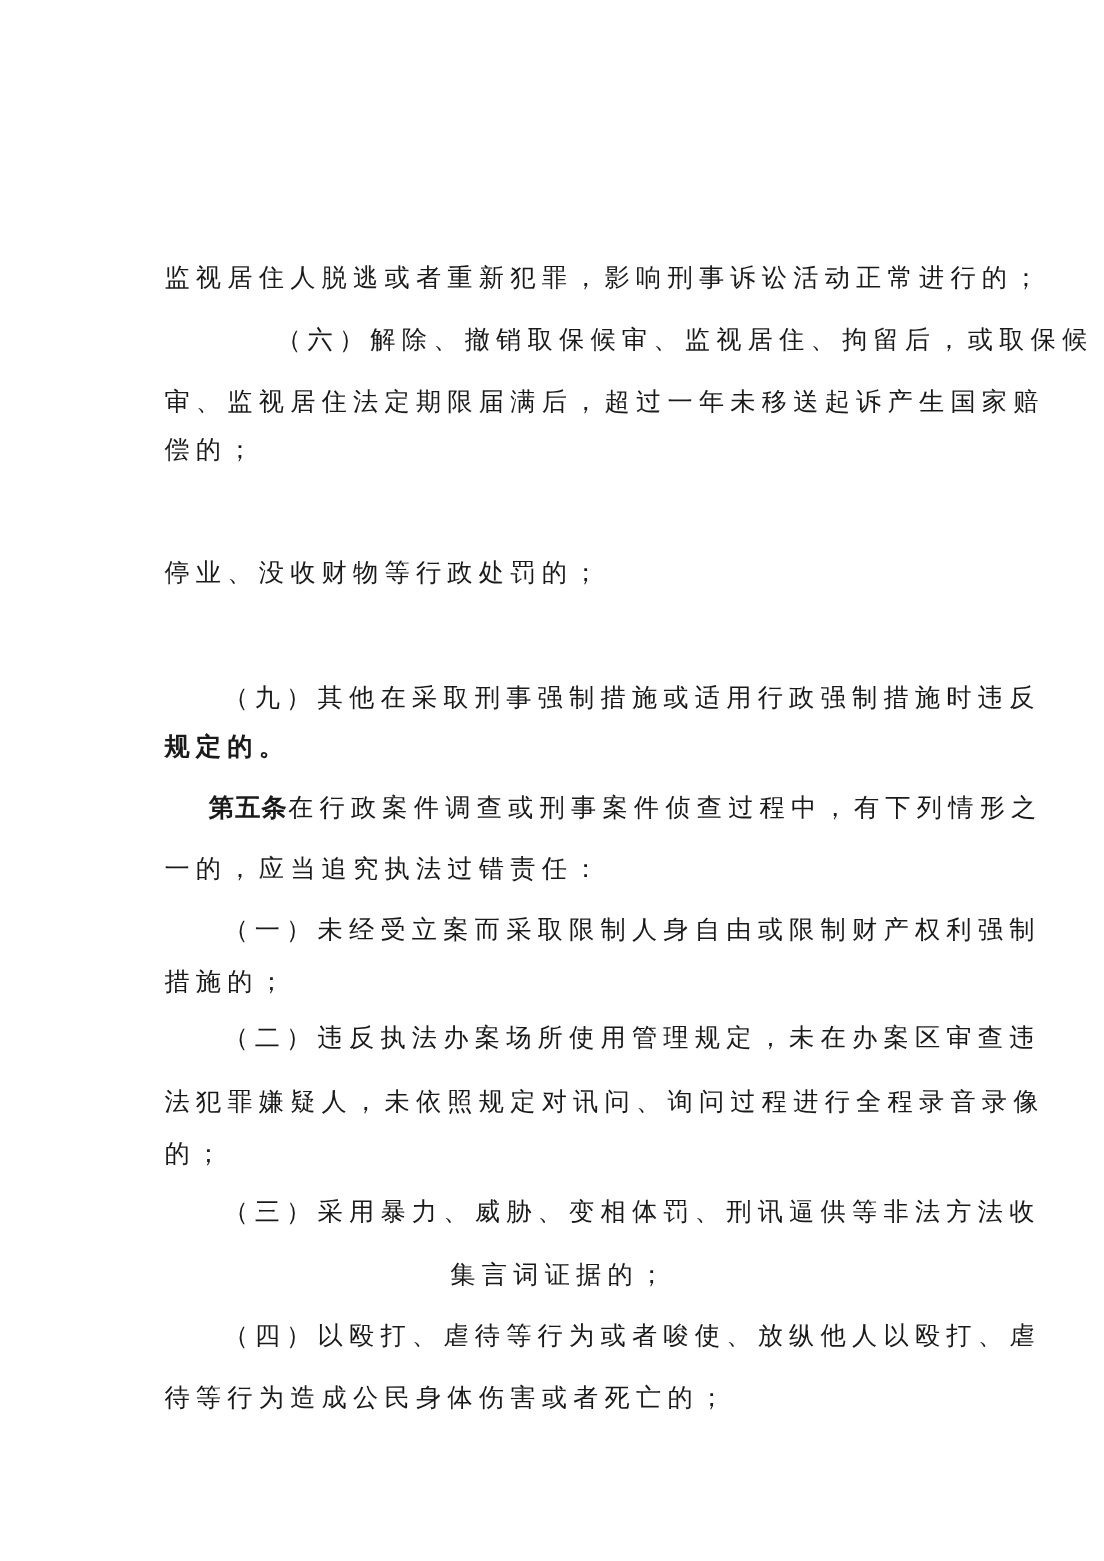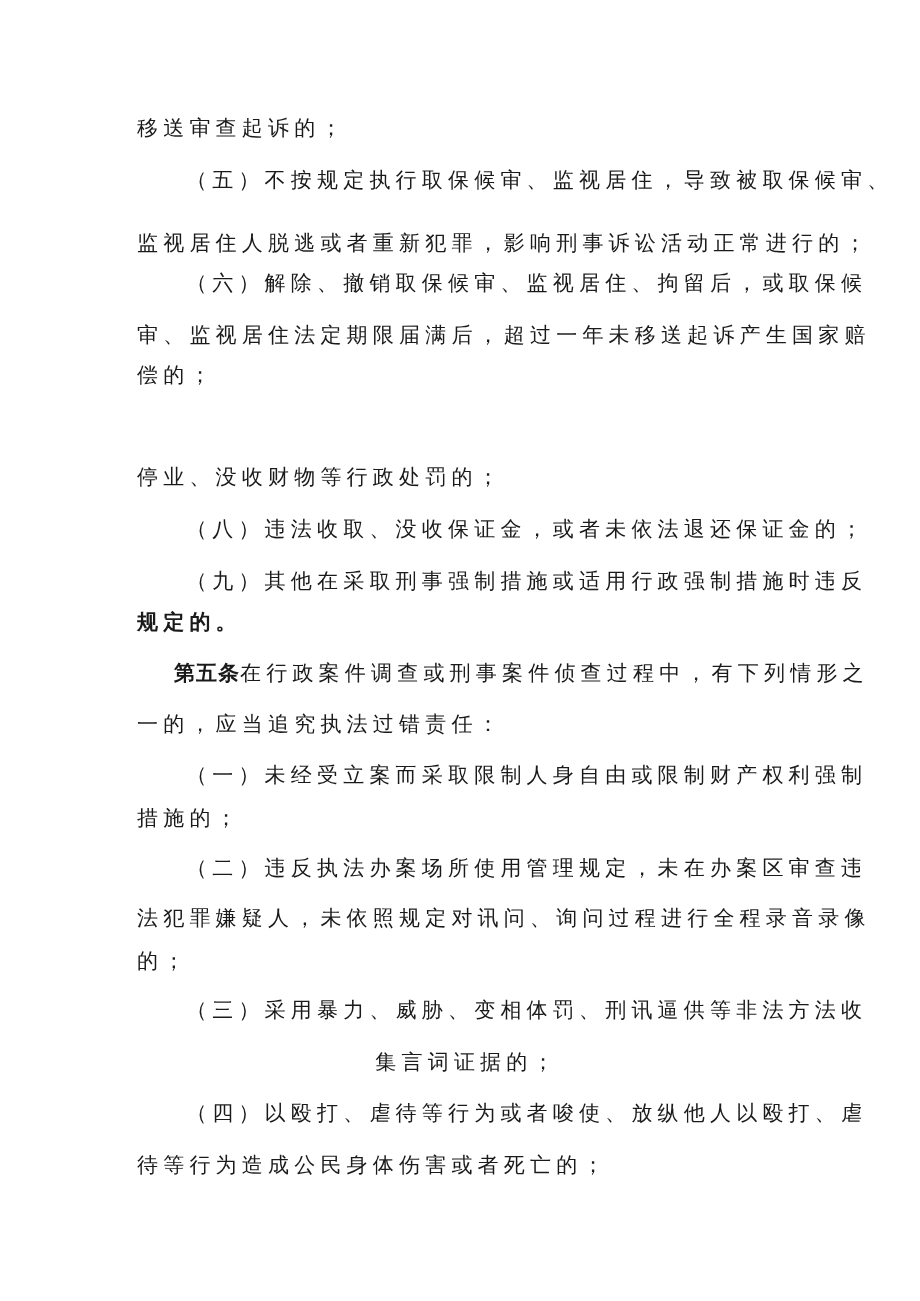--- a/index.html
+++ b/index.html
@@ -8,34 +8,31 @@
     .page { position: absolute; left: 0; top: 0; width: 920px; height: 1301px; }
     .line { position: absolute; left: 137px; width: 660px; font-size: 21px; line-height: 26px;
       white-space: nowrap; letter-spacing: 5.2px; }
     .line.indent { left: 186px; }
     .bold { font-weight: bold; letter-spacing: 1px; }
   </style>
 </head>
 <body>
 
 <div class="page">
-  <div class="line" style="top: 115px;"><span>移送审查起诉的；</span></div>
-  <div class="line indent" style="top: 167px;"><span>（五）不按规定执行取保候审、监视居住，导致被取保候审、</span></div>
-  <div class="line" style="top: 230px;"><span>监视居住人脱逃或者重新犯罪，影响刑事诉讼活动正常进行的；</span></div>
-  <div class="line indent" style="top: 270px;"><span>（六）解除、撤销取保候审、监视居住、拘留后，或取保候</span></div>
+  <div class="line" style="top: 218px;"><span>监视居住人脱逃或者重新犯罪，影响刑事诉讼活动正常进行的；</span></div>
+  <div class="line indent" style="top: 270px; margin-left: 44px;"><span>（六）解除、撤销取保候审、监视居住、拘留后，或取保候</span></div>
   <div class="line" style="top: 362px;"><span>偿的；</span></div>
   <div class="line" style="top: 322px;"><span>审、监视居住法定期限届满后，超过一年未移送起诉产生国家赔</span></div>
   <div class="line" style="top: 464px;"><span>停业、没收财物等行政处罚的；</span></div>
-  <div class="line indent" style="top: 516px;"><span>（八）违法收取、没收保证金，或者未依法退还保证金的；</span></div>
   <div class="line indent" style="top: 568px;"><span>（九）其他在采取刑事强制措施或适用行政强制措施时违反</span></div>
   <div class="line" style="top: 609px; font-weight: bold;"><span>规定的。</span></div>
   <div class="line indent" style="left: 174px; top: 660px; text-align: center;"><span class="bold">第五条</span><span>在行政案件调查或刑事案件侦查过程中，有下列情形之</span></div>
   <div class="line" style="top: 711px;"><span>一的，应当追究执法过错责任：</span></div>
   <div class="line" style="top: 805px;"><span>措施的；</span></div>
   <div class="line indent" style="top: 762px;"><span>（一）未经受立案而采取限制人身自由或限制财产权利强制</span></div>
-  <div class="line indent" style="top: 855px;"><span>（二）违反执法办案场所使用管理规定，未在办案区审查违</span></div>
+  <div class="line indent" style="top: 855px; font-family: Liberation Mono, monospace;"><span>（二）违反执法办案场所使用管理规定，未在办案区审查违</span></div>
   <div class="line" style="top: 905px;"><span>法犯罪嫌疑人，未依照规定对讯问、询问过程进行全程录音录像</span></div>
   <div class="line" style="top: 948px;"><span>的；</span></div>
   <div class="line indent" style="top: 997px;"><span>（三）采用暴力、威胁、变相体罚、刑讯逼供等非法方法收</span></div>
   <div class="line" style="top: 1049px; text-align: center;"><span>集言词证据的；</span></div>
   <div class="line indent" style="top: 1100px;"><span>（四）以殴打、虐待等行为或者唆使、放纵他人以殴打、虐</span></div>
   <div class="line" style="top: 1152px;"><span>待等行为造成公民身体伤害或者死亡的；</span></div>
 </div>
 
 </body></html>

